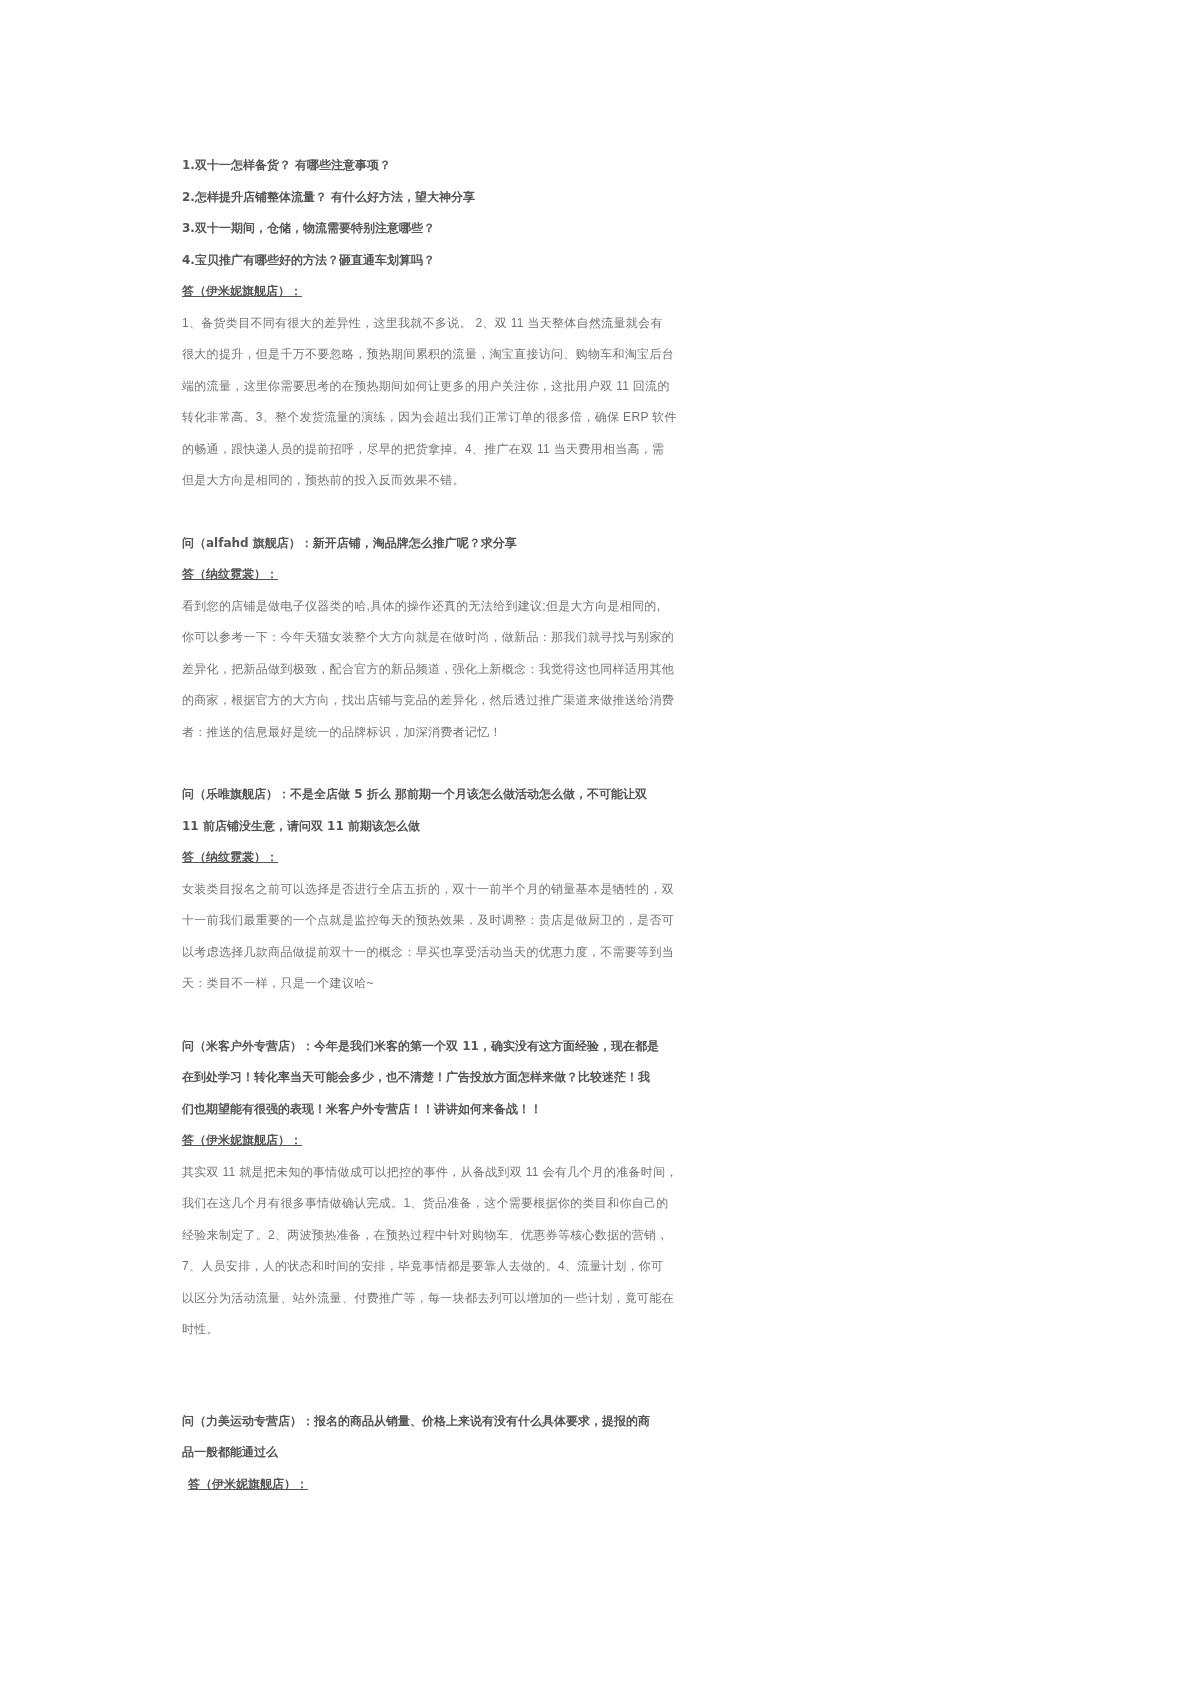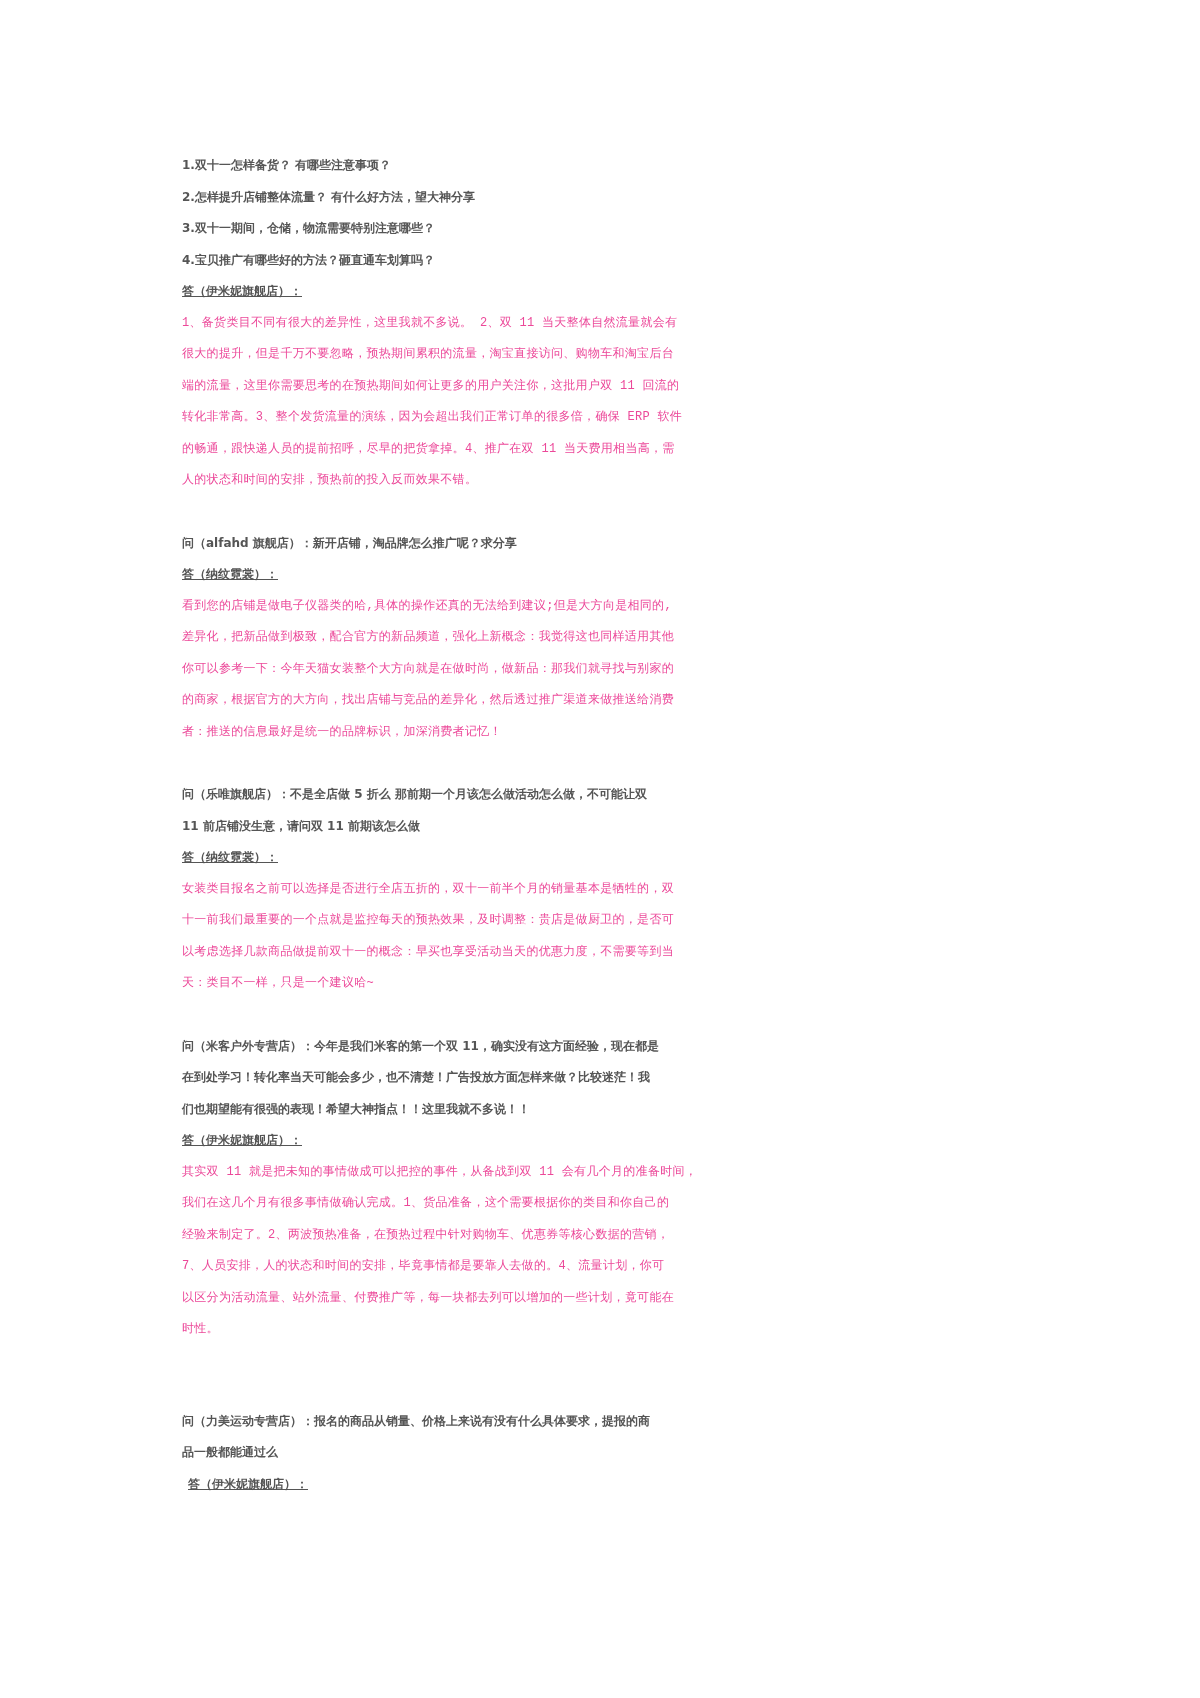--- a/index.html
+++ b/index.html
@@ -30,22 +30,22 @@
     .q {
       font-weight: bold;
       color: #555555;
     }
     .a-head {
       font-weight: bold;
       color: #555555;
       text-decoration: underline;
     }
     .body {
-      color: #ec4899;
-      font-family: Liberation Mono, monospace;
+      color: #737373;
+      font-family: Liberation Sans, sans-serif;
       letter-spacing: 0.3px;
     }
     .para {
       margin: 0;
     }
     .gap1 { height: 31px; }
     .gap2 { height: 60px; }
     .indent { padding-left: 6px; }
   </style>
 </head>
@@ -61,33 +61,33 @@
   </div>
 
   <div>
     <p class="line a-head">答（伊米妮旗舰店）：</p>
     <div class="para">
       <p class="line body">1、备货类目不同有很大的差异性，这里我就不多说。  2、双 11 当天整体自然流量就会有</p>
       <p class="line body">很大的提升，但是千万不要忽略，预热期间累积的流量，淘宝直接访问、购物车和淘宝后台</p>
       <p class="line body">端的流量，这里你需要思考的在预热期间如何让更多的用户关注你，这批用户双 11 回流的</p>
       <p class="line body">转化非常高。3、整个发货流量的演练，因为会超出我们正常订单的很多倍，确保 ERP 软件</p>
       <p class="line body">的畅通，跟快递人员的提前招呼，尽早的把货拿掉。4、推广在双 11 当天费用相当高，需</p>
-      <p class="line body">人的状态和时间的安排，预热前的投入反而效果不错。</p>
+      <p class="line body">但是大方向是相同的，预热前的投入反而效果不错。</p>
     </div>
   </div>
 
   <div class="gap1"></div>
 
   <div>
     <p class="line q">问（alfahd 旗舰店）：新开店铺，淘品牌怎么推广呢？求分享</p>
     <p class="line a-head">答（纳纹霓裳）：</p>
     <div class="para">
       <p class="line body">看到您的店铺是做电子仪器类的哈,具体的操作还真的无法给到建议;但是大方向是相同的,</p>
+      <p class="line body">你可以参考一下：今年天猫女装整个大方向就是在做时尚，做新品：那我们就寻找与别家的</p>
       <p class="line body">差异化，把新品做到极致，配合官方的新品频道，强化上新概念：我觉得这也同样适用其他</p>
-      <p class="line body">你可以参考一下：今年天猫女装整个大方向就是在做时尚，做新品：那我们就寻找与别家的</p>
       <p class="line body">的商家，根据官方的大方向，找出店铺与竞品的差异化，然后透过推广渠道来做推送给消费</p>
       <p class="line body">者：推送的信息最好是统一的品牌标识，加深消费者记忆！</p>
     </div>
   </div>
 
   <div class="gap1"></div>
 
   <div>
     <p class="line q">问（乐唯旗舰店）：不是全店做 5 折么  那前期一个月该怎么做活动怎么做，不可能让双</p>
     <p class="line q">11 前店铺没生意，请问双 11  前期该怎么做</p>
@@ -98,21 +98,21 @@
       <p class="line body">以考虑选择几款商品做提前双十一的概念：早买也享受活动当天的优惠力度，不需要等到当</p>
       <p class="line body">天：类目不一样，只是一个建议哈~</p>
     </div>
   </div>
 
   <div class="gap1"></div>
 
   <div>
     <p class="line q">问（米客户外专营店）：今年是我们米客的第一个双 11，确实没有这方面经验，现在都是</p>
     <p class="line q">在到处学习！转化率当天可能会多少，也不清楚！广告投放方面怎样来做？比较迷茫！我</p>
-    <p class="line q">们也期望能有很强的表现！希望大神指点！！这里我就不多说！！</p>
+    <p class="line q">们也期望能有很强的表现！米客户外专营店！！讲讲如何来备战！！</p>
     <p class="line a-head">答（伊米妮旗舰店）：</p>
     <div class="para">
       <p class="line body">其实双 11 就是把未知的事情做成可以把控的事件，从备战到双 11 会有几个月的准备时间，</p>
       <p class="line body">我们在这几个月有很多事情做确认完成。1、货品准备，这个需要根据你的类目和你自己的</p>
       <p class="line body">经验来制定了。2、两波预热准备，在预热过程中针对购物车、优惠券等核心数据的营销，</p>
       <p class="line body">7、人员安排，人的状态和时间的安排，毕竟事情都是要靠人去做的。4、流量计划，你可</p>
       <p class="line body">以区分为活动流量、站外流量、付费推广等，每一块都去列可以增加的一些计划，竟可能在</p>
       <p class="line body">时性。</p>
     </div>
   </div>

